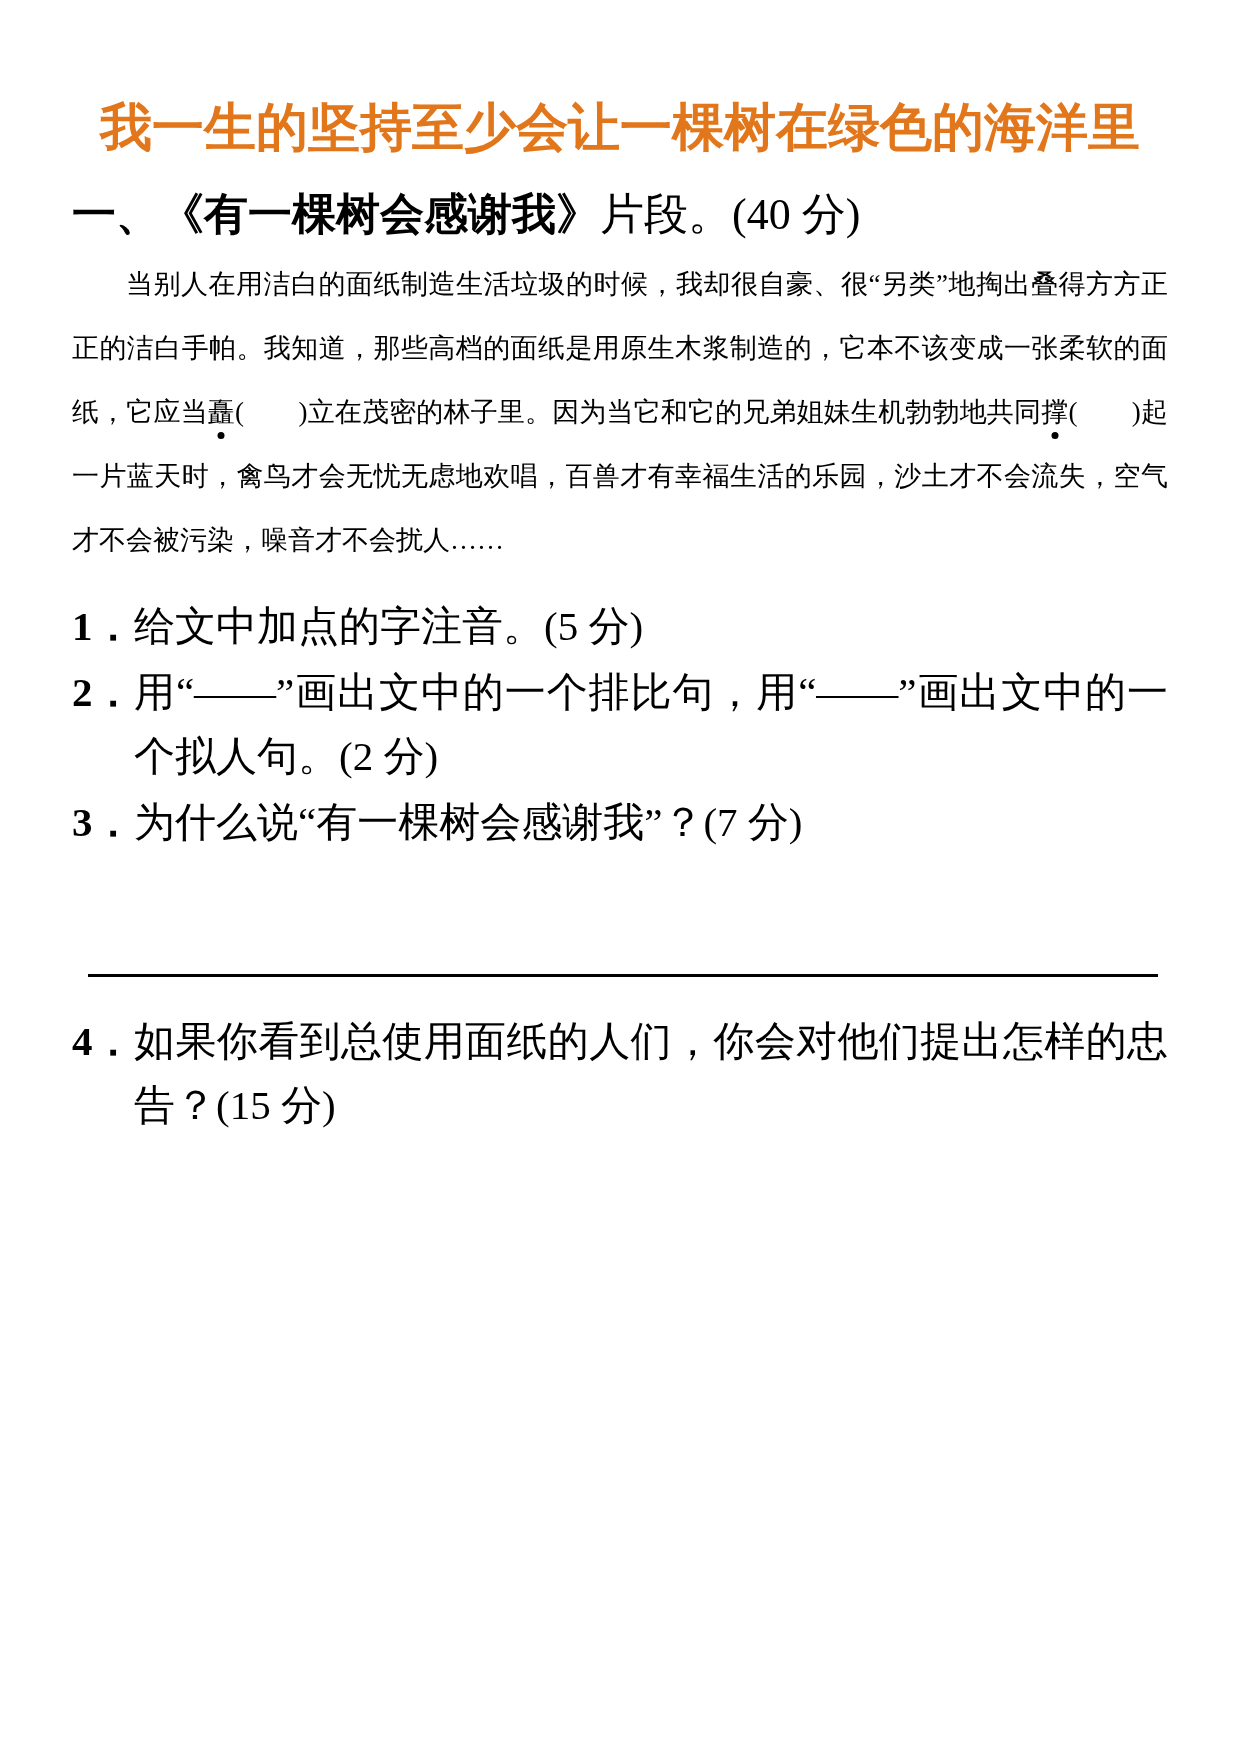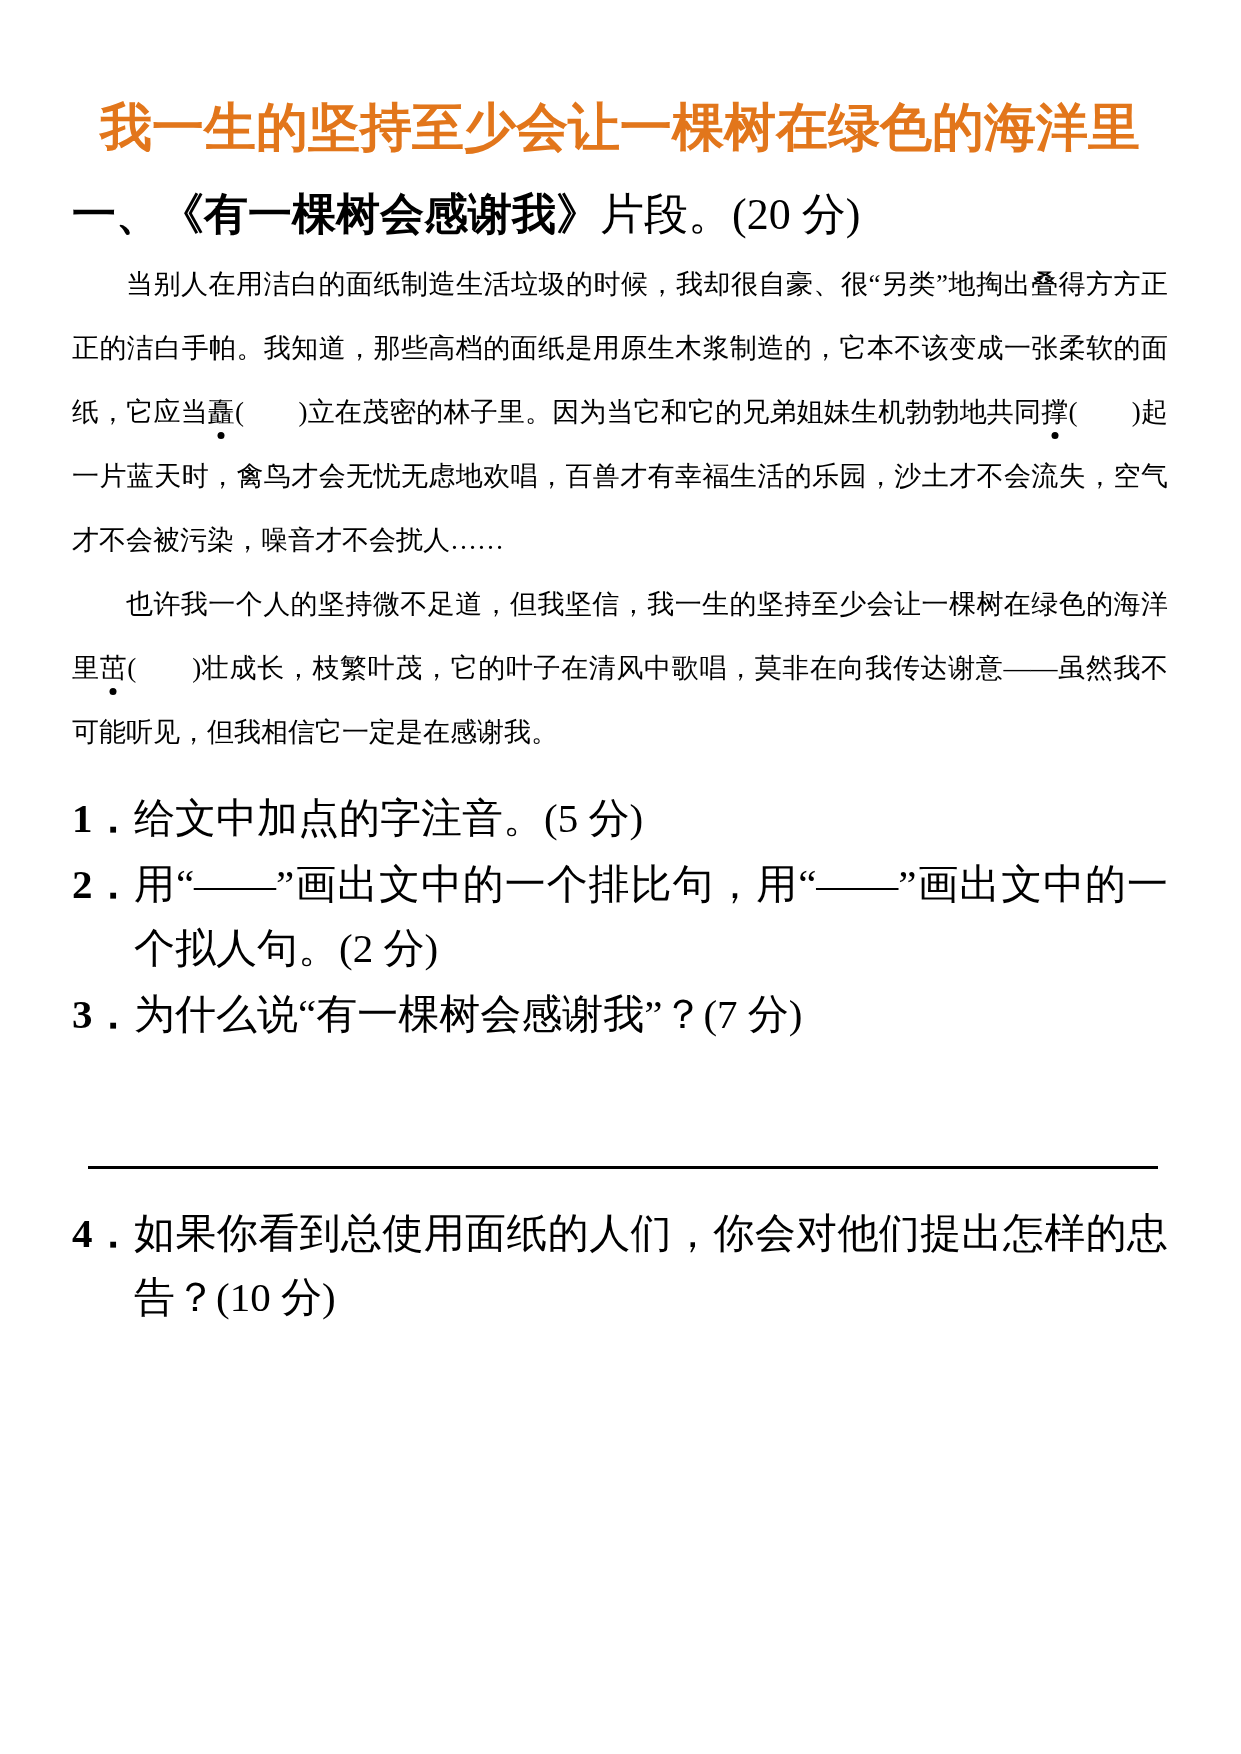--- a/index.html
+++ b/index.html
@@ -76,27 +76,26 @@
   }
   .q4-block { margin-top: 32px; }
 </style>
 </head>
 <body>
 
 <div class="page">
 
   <h1 class="title" style="color: rgb(226, 118, 27);">我一生的坚持至少会让一棵树在绿色的海洋里</h1>
 
-  <h2 class="section-heading"><span class="hb">一、《有一棵树会感谢我》</span><span class="hr">片段。(20 分)</span></h2>
+  <h2 class="section-heading"><span class="hb">一、《有一棵树会感谢我》</span><span class="hr">片段。(40 分)</span></h2>
 
   <div class="passage">
 
     <p class="para"><span>当别人在用洁白的面纸制造生活垃圾的时候，我却很自豪、很“另类”地掏出叠得方方正正的洁白手帕。我知道，那些高档的面纸是用原生木浆制造的，它本不该变成一张柔软的面纸，它应当</span><span class="dotted">矗</span><span>(　　)立在茂密的林子里。因为当它和它的兄弟姐妹生机勃勃地共同</span><span class="dotted">撑</span><span>(　　)起一片蓝天时，禽鸟才会无忧无虑地欢唱，百兽才有幸福生活的乐园，沙土才不会流失，空气才不会被污染，噪音才不会扰人……</span></p>
 
-    <p class="para"><span>也许我一个人的坚持微不足道，但我坚信，我一生的坚持至少会让一棵树在绿色的海洋里</span><span class="dotted">茁</span><span>(　　)壮成长，枝繁叶茂，它的叶子在清风中歌唱，莫非在向我传达谢意——虽然我不可能听见，但我相信它一定是在感谢我。</span></p>
 
   </div>
 
   <div class="questions">
 
     <div class="question">
       <span class="qnum">1．</span>
       <span class="qtext">给文中加点的字注音。(5 分)</span>
     </div>
 
@@ -107,18 +106,18 @@
 
     <div class="question">
       <span class="qnum">3．</span>
       <span class="qtext">为什么说“有一棵树会感谢我”？(7 分)</span>
     </div>
 
     <div class="answer-line"></div>
 
     <div class="question q4-block">
       <span class="qnum">4．</span>
-      <span class="qtext">如果你看到总使用面纸的人们，你会对他们提出怎样的忠告？(10 分)</span>
+      <span class="qtext">如果你看到总使用面纸的人们，你会对他们提出怎样的忠告？(15 分)</span>
     </div>
 
   </div>
 
 </div>
 
 </body></html>

